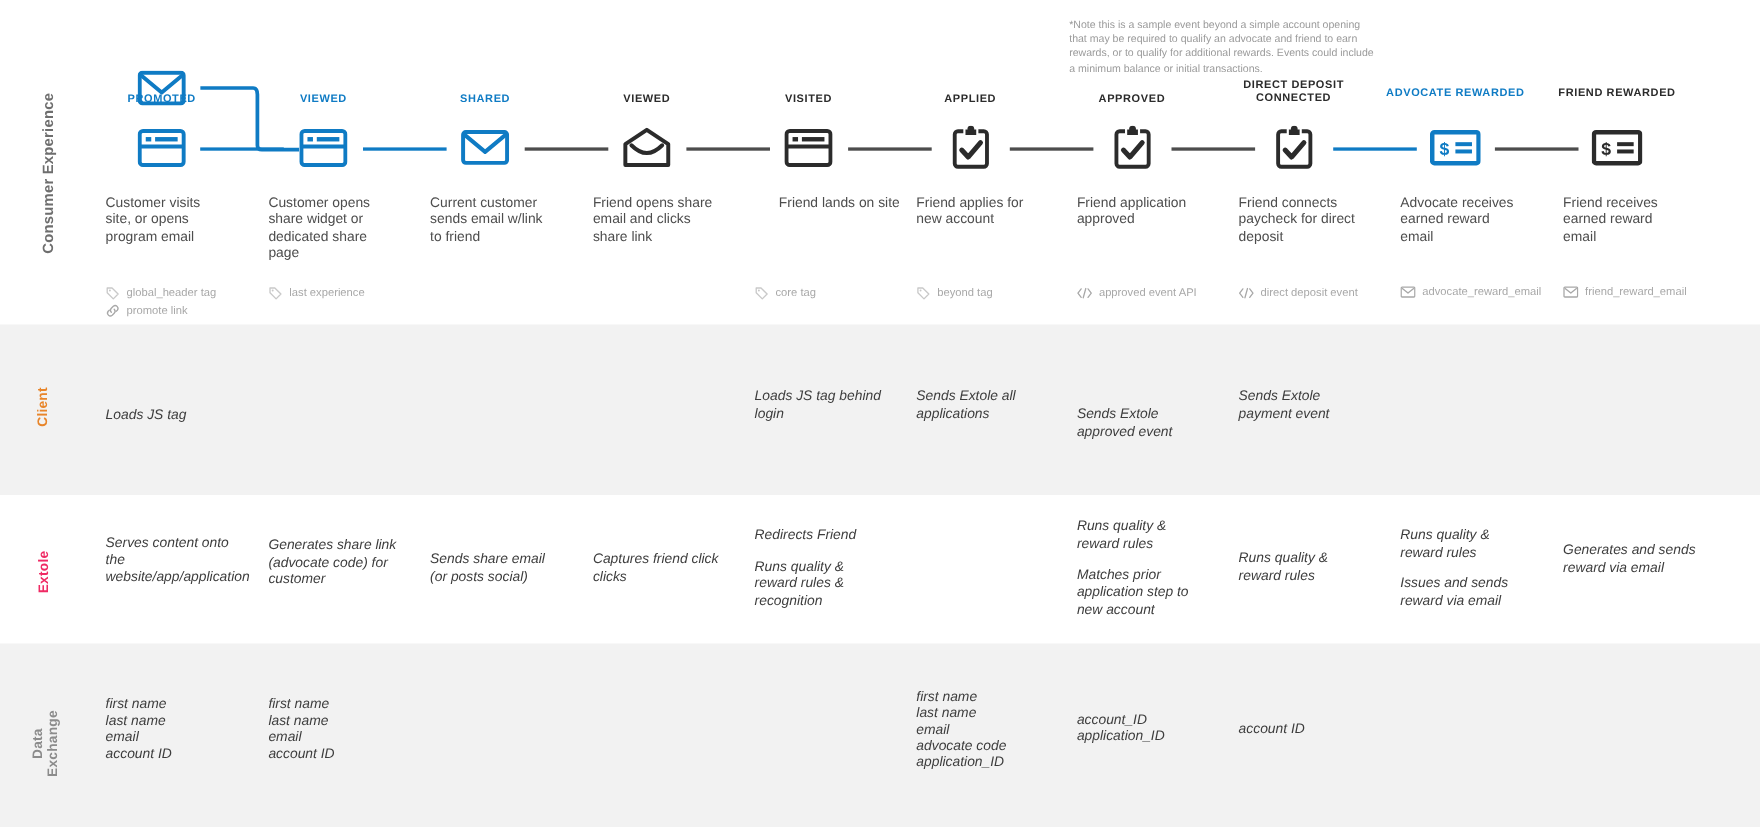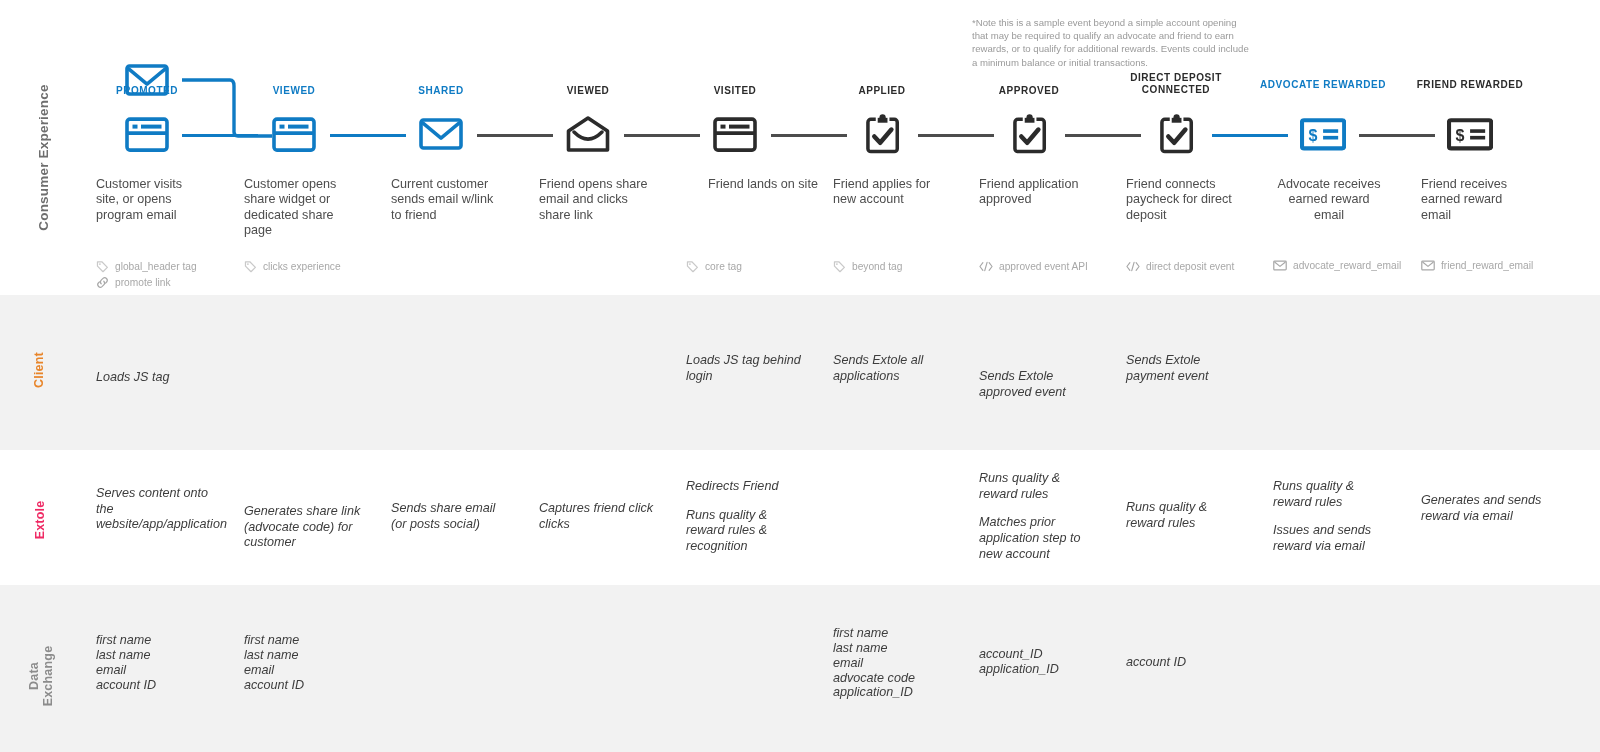--- a/index.html
+++ b/index.html
@@ -164,21 +164,21 @@
       </svg>
       </div>
       <div class="stage-desc" style="left: 244px; top: 177px;">Customer opens share widget or dedicated share page</div>
       <div class="tag-line" style="left: 244px; top: 260px;">
         <span class="tg">
           <svg width="13" height="13" viewBox="0 0 16 16">
         <path d="M1.8 7.6 V2.2 h5.4 L14 9 l-5.4 5.4 Z" fill="none" stroke="#c9c9c9" stroke-width="1.5" stroke-linejoin="round"></path>
         <circle cx="4.8" cy="5" r="1.1" fill="#c9c9c9"></circle>
       </svg>
         </span>
-        <span>clicks experience</span>
+        <span>last experience</span>
       </div>
       <div class="stage-title blue" style="left: 366px; top: 85px;">SHARED</div>
       <div class="icon-wrap" style="left: 419px; top: 118px;">
         <svg width="44" height="32.12" viewBox="0 0 44 32">
         <rect x="2" y="2" width="40" height="28" rx="2.5" fill="none" stroke="#0f7bc4" stroke-width="3.6"></rect>
         <path d="M4 5 L22 20 L40 5" fill="none" stroke="#0f7bc4" stroke-width="3.6" stroke-linecap="round" stroke-linejoin="round"></path>
       </svg>
       </div>
       <div class="stage-desc" style="left: 391px; top: 177px;">Current customer sends email w/link to friend</div>
       <div class="stage-title" style="left: 513px; top: 85px;">VIEWED</div>
@@ -269,21 +269,21 @@
       </div>
       <div class="stage-title blue" style="width: 128px; left: 1259px; top: 79px;">ADVOCATE REWARDED</div>
       <div class="icon-wrap" style="left: 1300px; top: 118px;">
         <svg width="46.2" height="32.56" viewBox="0 0 46 32">
         <rect x="2" y="2" width="42" height="28" rx="2" fill="none" stroke="#0f7bc4" stroke-width="4.1"></rect>
         <text x="13" y="22.5" font-family="'Liberation Sans',sans-serif" font-size="16" font-weight="bold" fill="#0f7bc4" text-anchor="middle">$</text>
         <rect x="23" y="11" width="15" height="3.6" fill="#0f7bc4"></rect>
         <rect x="23" y="17.6" width="15" height="3.6" fill="#0f7bc4"></rect>
       </svg>
       </div>
-      <div class="stage-desc" style="left: 1273px; top: 177px; text-align: center;">Advocate receives earned reward email</div>
+      <div class="stage-desc" style="left: 1273px; top: 177px;">Advocate receives earned reward email</div>
       <div class="tag-line" style="left: 1273px; top: 260px;">
         <span class="tg">
           <svg width="14" height="11" viewBox="0 0 16 12">
         <rect x="0.9" y="0.9" width="14.2" height="10.2" rx="1" fill="none" stroke="#a8a8a8" stroke-width="1.4"></rect>
         <path d="M1.8 2 L8 7 L14.2 2" fill="none" stroke="#a8a8a8" stroke-width="1.4" stroke-linejoin="round"></path>
       </svg>
         </span>
         <span>advocate_reward_email</span>
       </div>
       <div class="stage-title" style="width: 128px; left: 1406px; top: 79px;">FRIEND REWARDED</div>
@@ -321,21 +321,21 @@
         <p>Sends Extole approved event</p>
       </div>
       <div class="cell" style="left: 1126px; top: 353px; width: 125px;">
         <p>Sends Extole payment event</p>
       </div>
     </div>
   <div id="extole-layer">
       <div class="cell" style="left: 96px; top: 486px; width: 122px;">
         <p>Serves content onto the website/app/application</p>
       </div>
-      <div class="cell" style="left: 244px; top: 504px; width: 122px;">
+      <div class="cell" style="left: 244px; top: 488px; width: 122px;">
         <p>Generates share link (advocate code) for customer</p>
       </div>
       <div class="cell" style="left: 391px; top: 501px; width: 122px;">
         <p>Sends share email (or posts social)</p>
       </div>
       <div class="cell" style="left: 539px; top: 501px; width: 122px;">
         <p>Captures friend click clicks</p>
       </div>
       <div class="cell" style="left: 686px; top: 479px; width: 122px;">
         <p>Redirects Friend</p>

